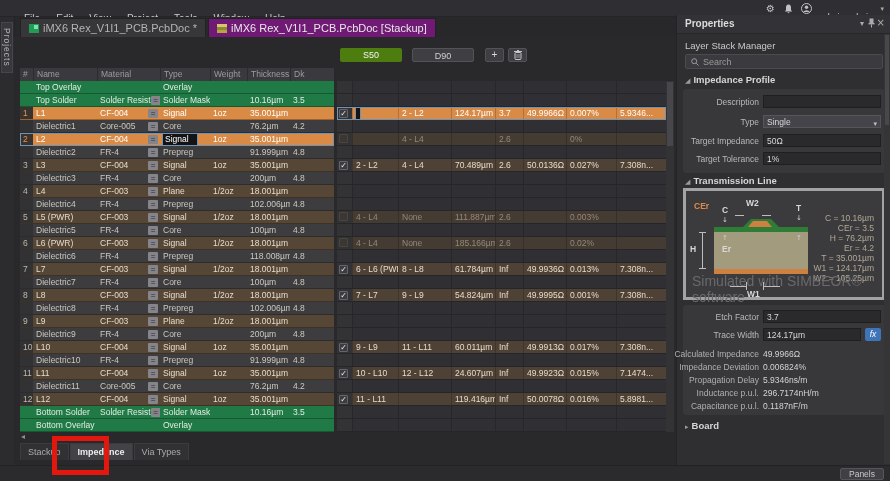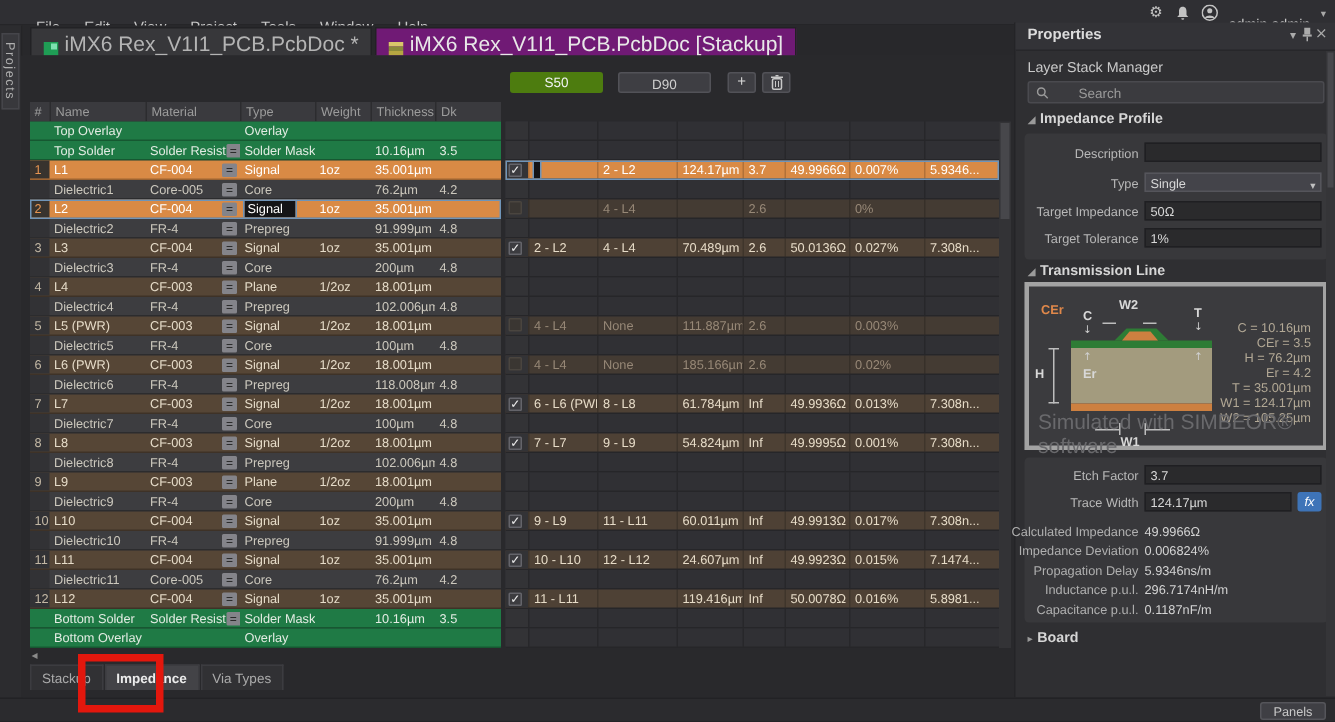--- a/index.html
+++ b/index.html
@@ -12,21 +12,21 @@
   .menu-item{font-size:10px;color:#c9c9c9;padding:0 8px;cursor:default;margin-top:20px;}
   .menu-item u{text-decoration:underline;}
   .menu-right{position:absolute;right:6px;top:0;height:17px;display:flex;align-items:center;gap:7px;}
   .tool-ic{width:11px;height:11px;display:inline-flex;align-items:center;justify-content:center;}
   .gear-glyph{font-family:"DejaVu Sans",sans-serif;font-size:10px;color:#c2c2c2;line-height:11px;}
   .username{font-size:9.5px;color:#c9c9c9;margin-top:16px;}
   .caret{font-family:"DejaVu Sans",sans-serif;font-size:7px;color:#a8a8a8;}
 
   
   .tabbar{position:absolute;left:14px;top:17px;width:662px;height:20px;background:#28282b;display:flex;align-items:flex-end;padding-left:6px;box-sizing:border-box;}
-  .doctab{height:19px;display:flex;align-items:flex-end;gap:4px;padding:0 8px;font-size:14px;
+  .doctab{height:19px;display:flex;align-items:center;gap:4px;padding:0 8px;font-size:11px;
           background:#37373a;color:#b4b4b4;margin-right:2px;border:1px solid #222225;border-bottom:none;box-sizing:border-box;}
   .doctab.active{background:#701a75;color:#e8e8e8;}
   .doctab .ticon{width:10px;height:9px;display:inline-block;}
 
   
   .sidestrip{position:absolute;left:0;top:17px;width:14px;height:448px;background:#2c2c2f;border-right:1px solid #242427;}
   .vtab{position:absolute;left:1px;top:5px;width:12px;background:#38383c;border:1px solid #45454a;
         writing-mode:vertical-lr;font-size:8.5px;color:#b0b0b0;padding:5px 0;text-align:center;letter-spacing:1px;box-sizing:border-box;}
 
   
@@ -92,21 +92,21 @@
         border:1px solid #3c3c40;border-bottom:none;margin-right:1px;box-sizing:border-box;}
   .btab.active{background:#434347;color:#ececec;font-weight:bold;}
 
   
   .props{position:absolute;left:676px;top:15px;width:214px;height:450px;background:#2f2f32;border-left:1px solid #242427;box-sizing:border-box;}
   .ptitle{position:absolute;left:0;top:0;width:100%;height:19px;background:#333337;border-bottom:1px solid #27272a;box-sizing:border-box;}
   .ptitle .t{position:absolute;left:8px;top:3px;font-size:10px;font-weight:bold;color:#dcdcdc;}
   .ptitle .ic{position:absolute;top:4px;font-family:"DejaVu Sans",sans-serif;font-size:8px;color:#ababab;}
   .lsm{position:absolute;left:8px;top:25px;font-size:9.5px;color:#c9c9c9;}
   .search{position:absolute;left:8px;top:39px;width:198px;height:15px;background:#3b3b3f;border:1px solid #4a4a4f;border-radius:2px;
-          display:flex;align-items:center;gap:20px;padding-left:5px;box-sizing:border-box;}
+          display:flex;align-items:center;gap:4px;padding-left:5px;box-sizing:border-box;}
   .search span{font-size:9px;color:#9a9a9a;}
   .sechdr{position:absolute;left:8px;font-size:9.5px;font-weight:bold;color:#d6d6d6;}
   .sechdr .tri{font-family:"DejaVu Sans",sans-serif;font-size:7px;color:#9a9a9a;font-weight:normal;margin-right:3px;}
   .group{position:absolute;left:6px;width:202px;background:#38383b;border-radius:3px;}
   .frow{position:absolute;left:0;height:14px;width:100%;}
   .flabel{position:absolute;right:126px;top:2px;font-size:8.5px;color:#b8b8b8;white-space:nowrap;}
   .fctrl{position:absolute;left:80px;top:0;width:118px;height:13px;background:#2a2a2c;border:1px solid #1f1f22;
          font-size:8.5px;line-height:12px;color:#d8d8d8;padding-left:3px;box-sizing:border-box;}
   .fctrl.dd{background:#44444a;border-color:#55555b;}
   .fctrl.dd .dda{position:absolute;right:3px;top:2px;font-family:"DejaVu Sans",sans-serif;font-size:7px;color:#c0c0c0;}

